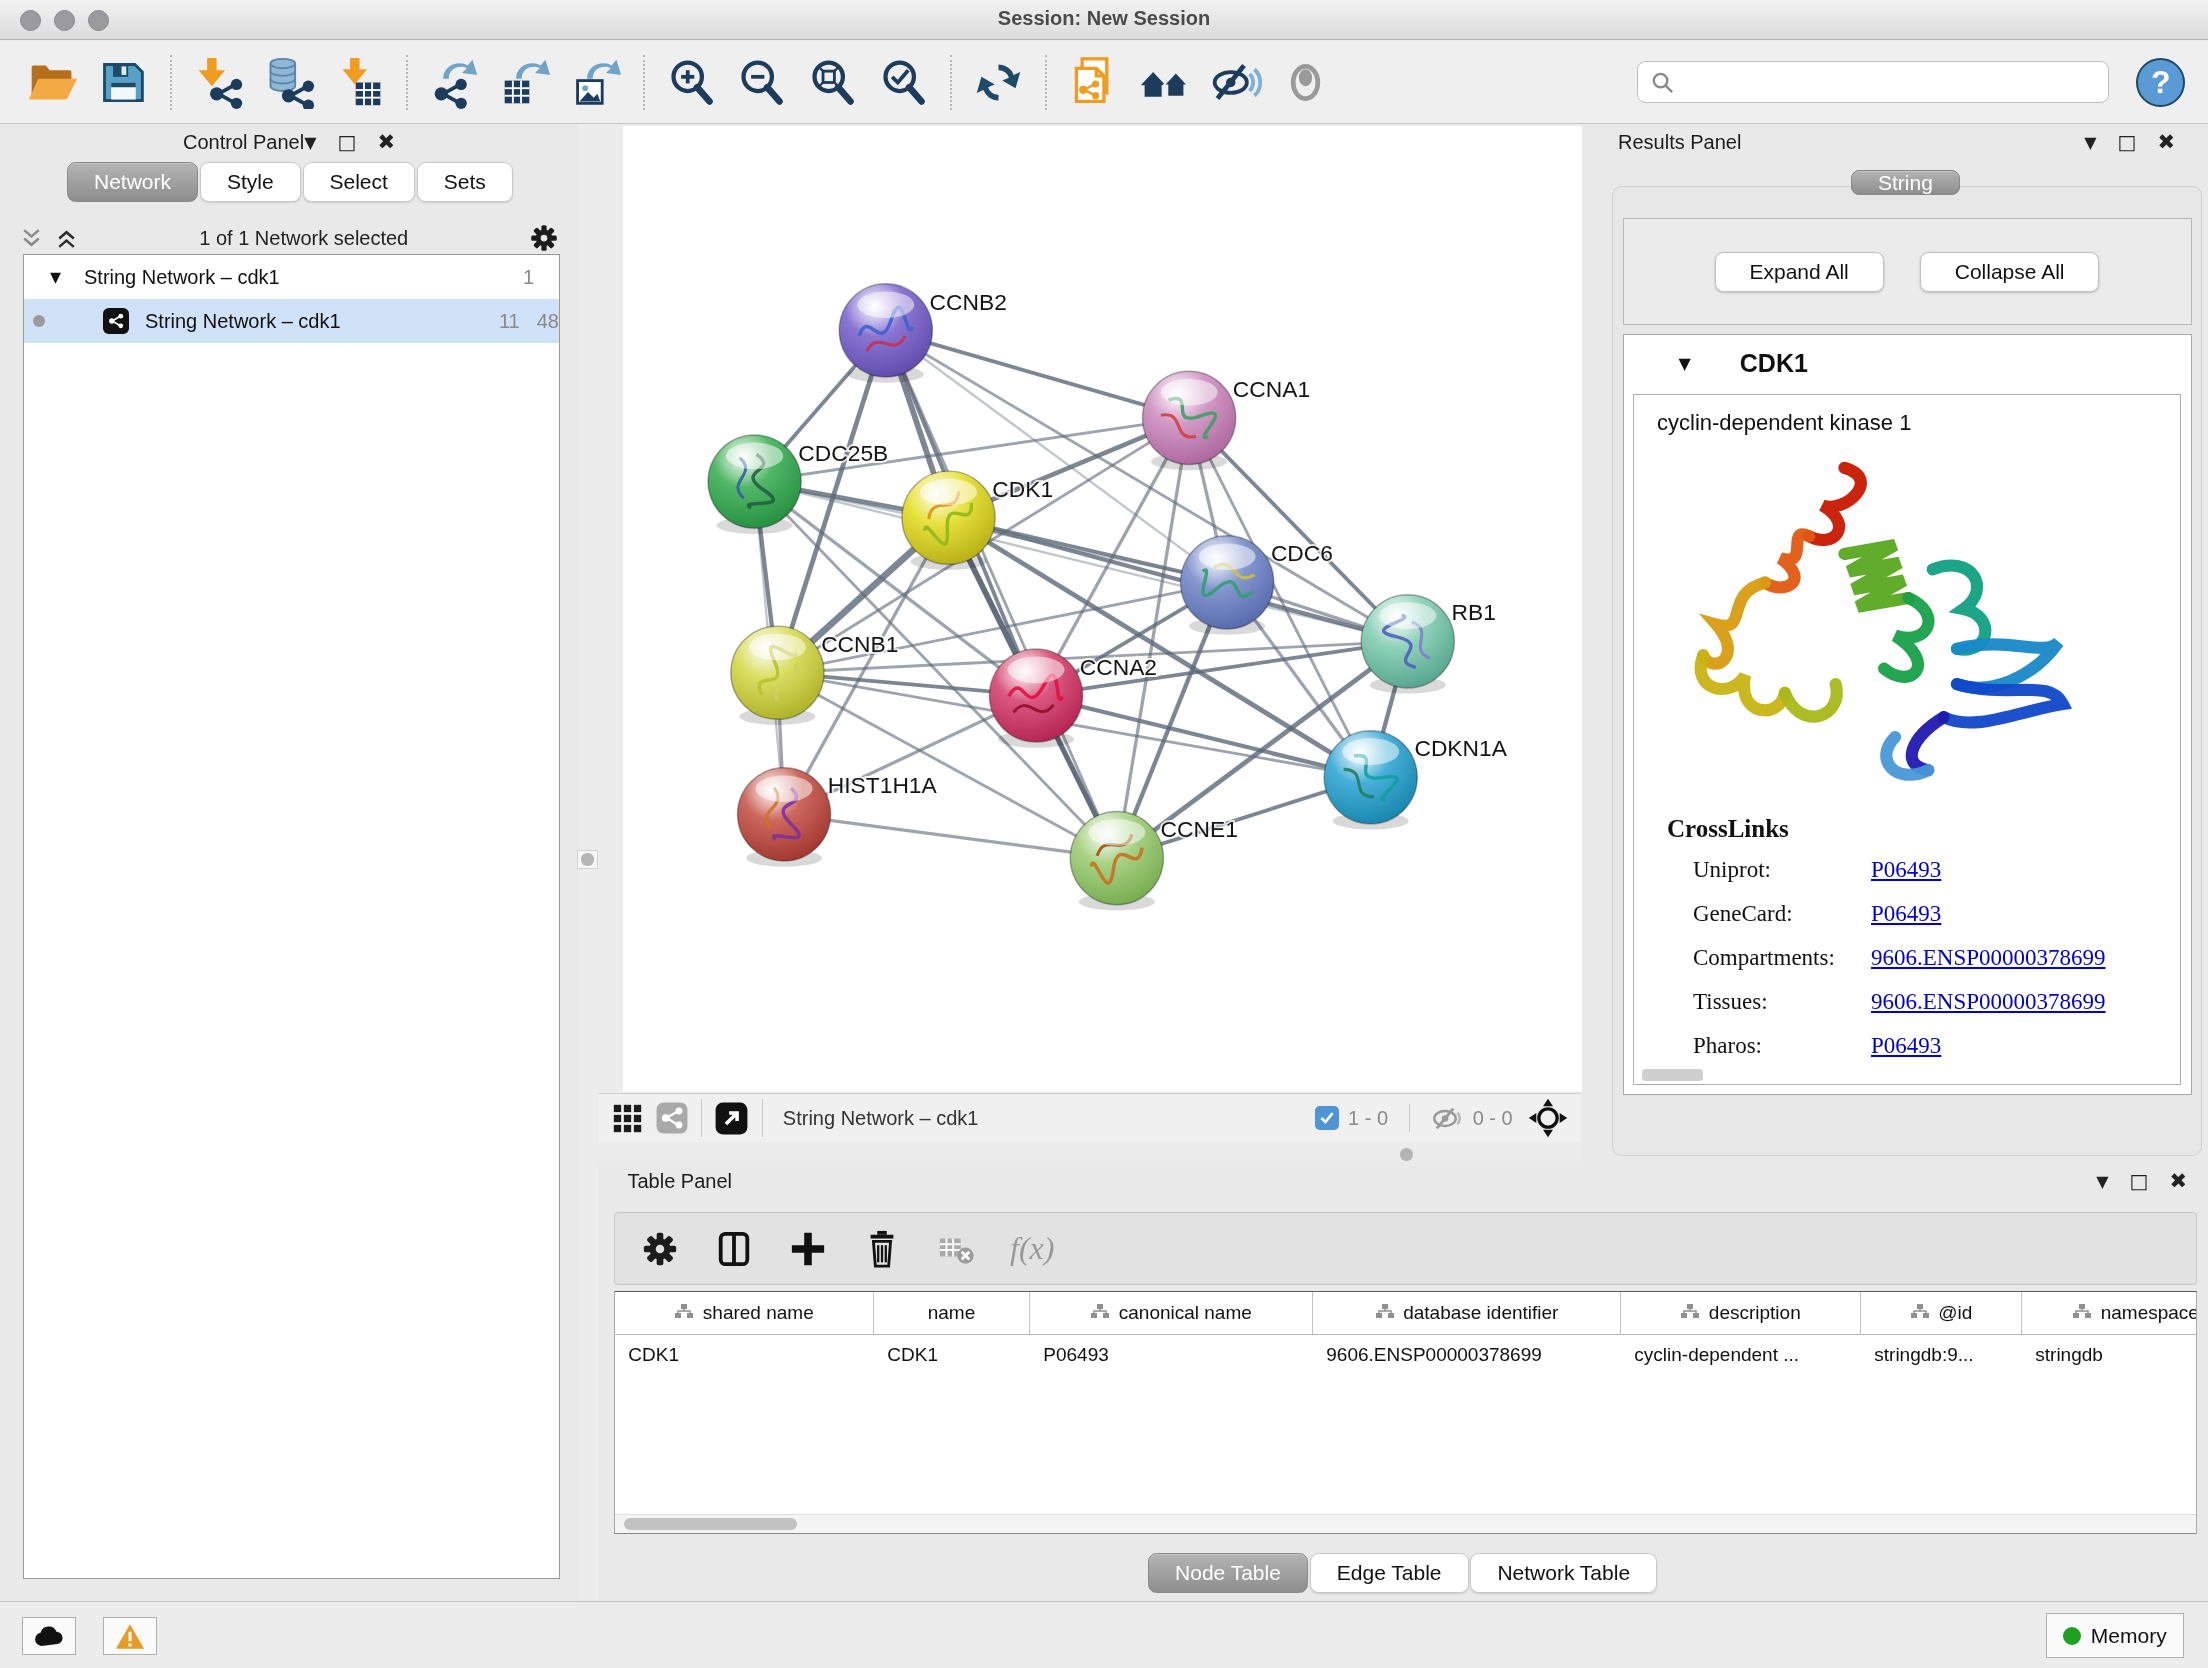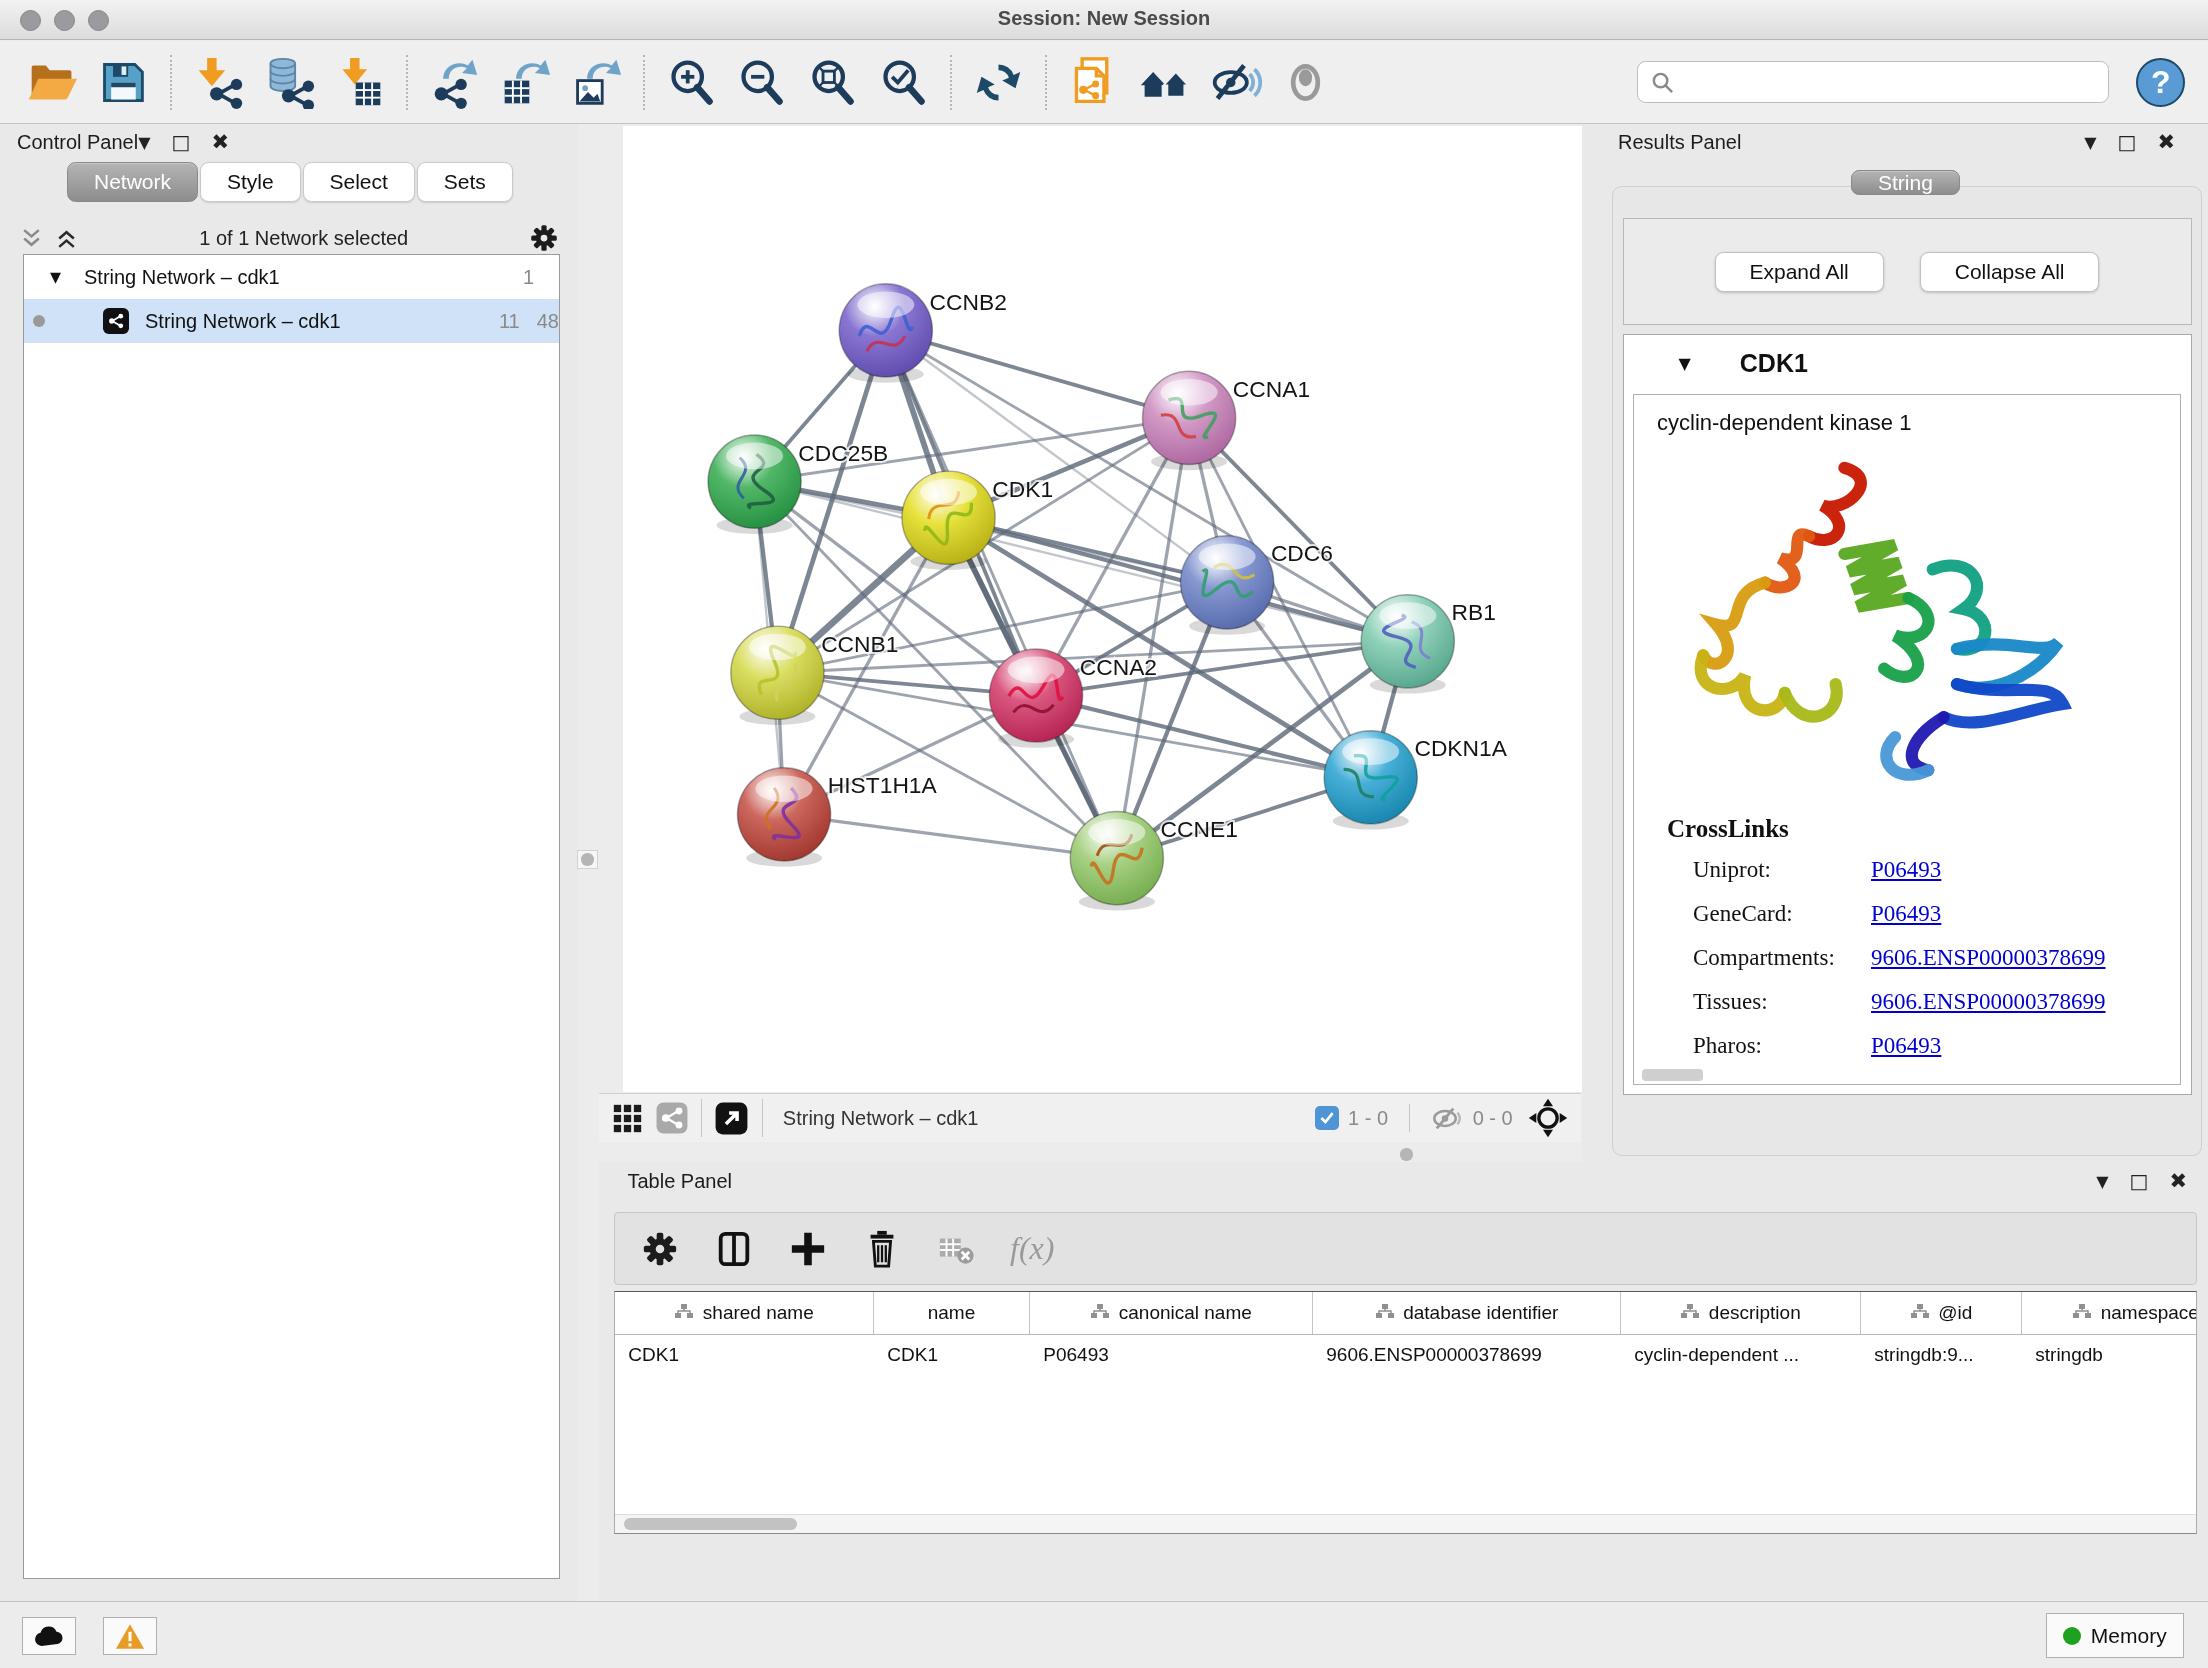--- a/index.html
+++ b/index.html
@@ -31,21 +31,21 @@
     display:flex; align-items:center; justify-content:center; cursor:pointer; }
 
   
   .panel-title { font-size:20px; color:#1c1c1c; }
   .panel-ctrls { display:flex; align-items:center; gap:21px; font-family:"DejaVu Sans",sans-serif; color:#222; }
   .pc-min { font-size:16px; } .pc-float { font-size:20px; } .pc-close { font-size:21px; font-weight:bold; }
 
   
   .control-panel { position:absolute; left:0; top:124px; width:578px; height:1477px; background:#e9e9e9; }
   .cp-header { position:absolute; left:0; top:0; right:0; height:36px; display:flex; align-items:center;
-    padding:0 17px; justify-content:flex-start; }
+    padding:0 17px; justify-content:center; }
   .cp-tabs { position:absolute; left:67px; top:38px; display:flex; }
   .tab { height:40px; line-height:38px; padding:0 26px; background:#fff; border:1px solid #c8c8c8;
     border-radius:8.6px; font-size:21px; margin-right:1.9px; box-shadow:0 1px 1.9px rgba(0,0,0,.13); cursor:pointer; }
   .tab.selected { background:linear-gradient(#b4b4b4,#8d8d8d); color:#fff; border-color:#888;
     box-shadow:inset 0 1px 0 rgba(255,255,255,.25); }
   .cp-status { position:absolute; left:0; right:0; top:97px; height:34px; display:flex; align-items:center; padding:0 19px; }
   .cp-status .stat-label { flex:1; text-align:center; font-size:20px; color:#222; }
   .cp-listbox { position:absolute; left:23px; top:130px; width:537px; height:1325px; background:#fff; border:1px solid #9a9a9a; }
   .net-row { height:44px; display:flex; align-items:center; font-size:20px; }
   .net-row .expander { margin-left:26px; font-family:"DejaVu Sans",sans-serif; font-size:14.3px; }
@@ -940,20 +940,25 @@
           <span class="tp-cell" style="width:308px">9606.ENSP00000378699</span>
           <span class="tp-cell" style="width:240px">cyclin-dependent ...</span>
           <span class="tp-cell" style="width:161px">stringdb:9...</span>
           <span class="tp-cell" style="width:228px">stringdb</span>
         </div>
       </div>
     <div class="tp-hscroll">
         <span class="tp-thumb"></span>
       </div>
   </div>
+  <div class="tp-tabs">
+      <span class="tab selected">Node Table</span>
+      <span class="tab">Edge Table</span>
+      <span class="tab">Network Table</span>
+    </div>
 </div>
 
 <div class="bottom-bar">
   <span class="bb-btn bb-cloud">
     <svg width="32" height="23" viewBox="0 0 34 24">
         <path d="M9 22 a7 7 0 0 1 -1 -13.9 A9 9 0 0 1 25 7 a6.5 6.5 0 0 1 1 12.9 z" fill="#111"></path>
       </svg>
   </span>
   <span class="bb-btn bb-warn">
     <svg width="30" height="27" viewBox="0 0 32 28">

